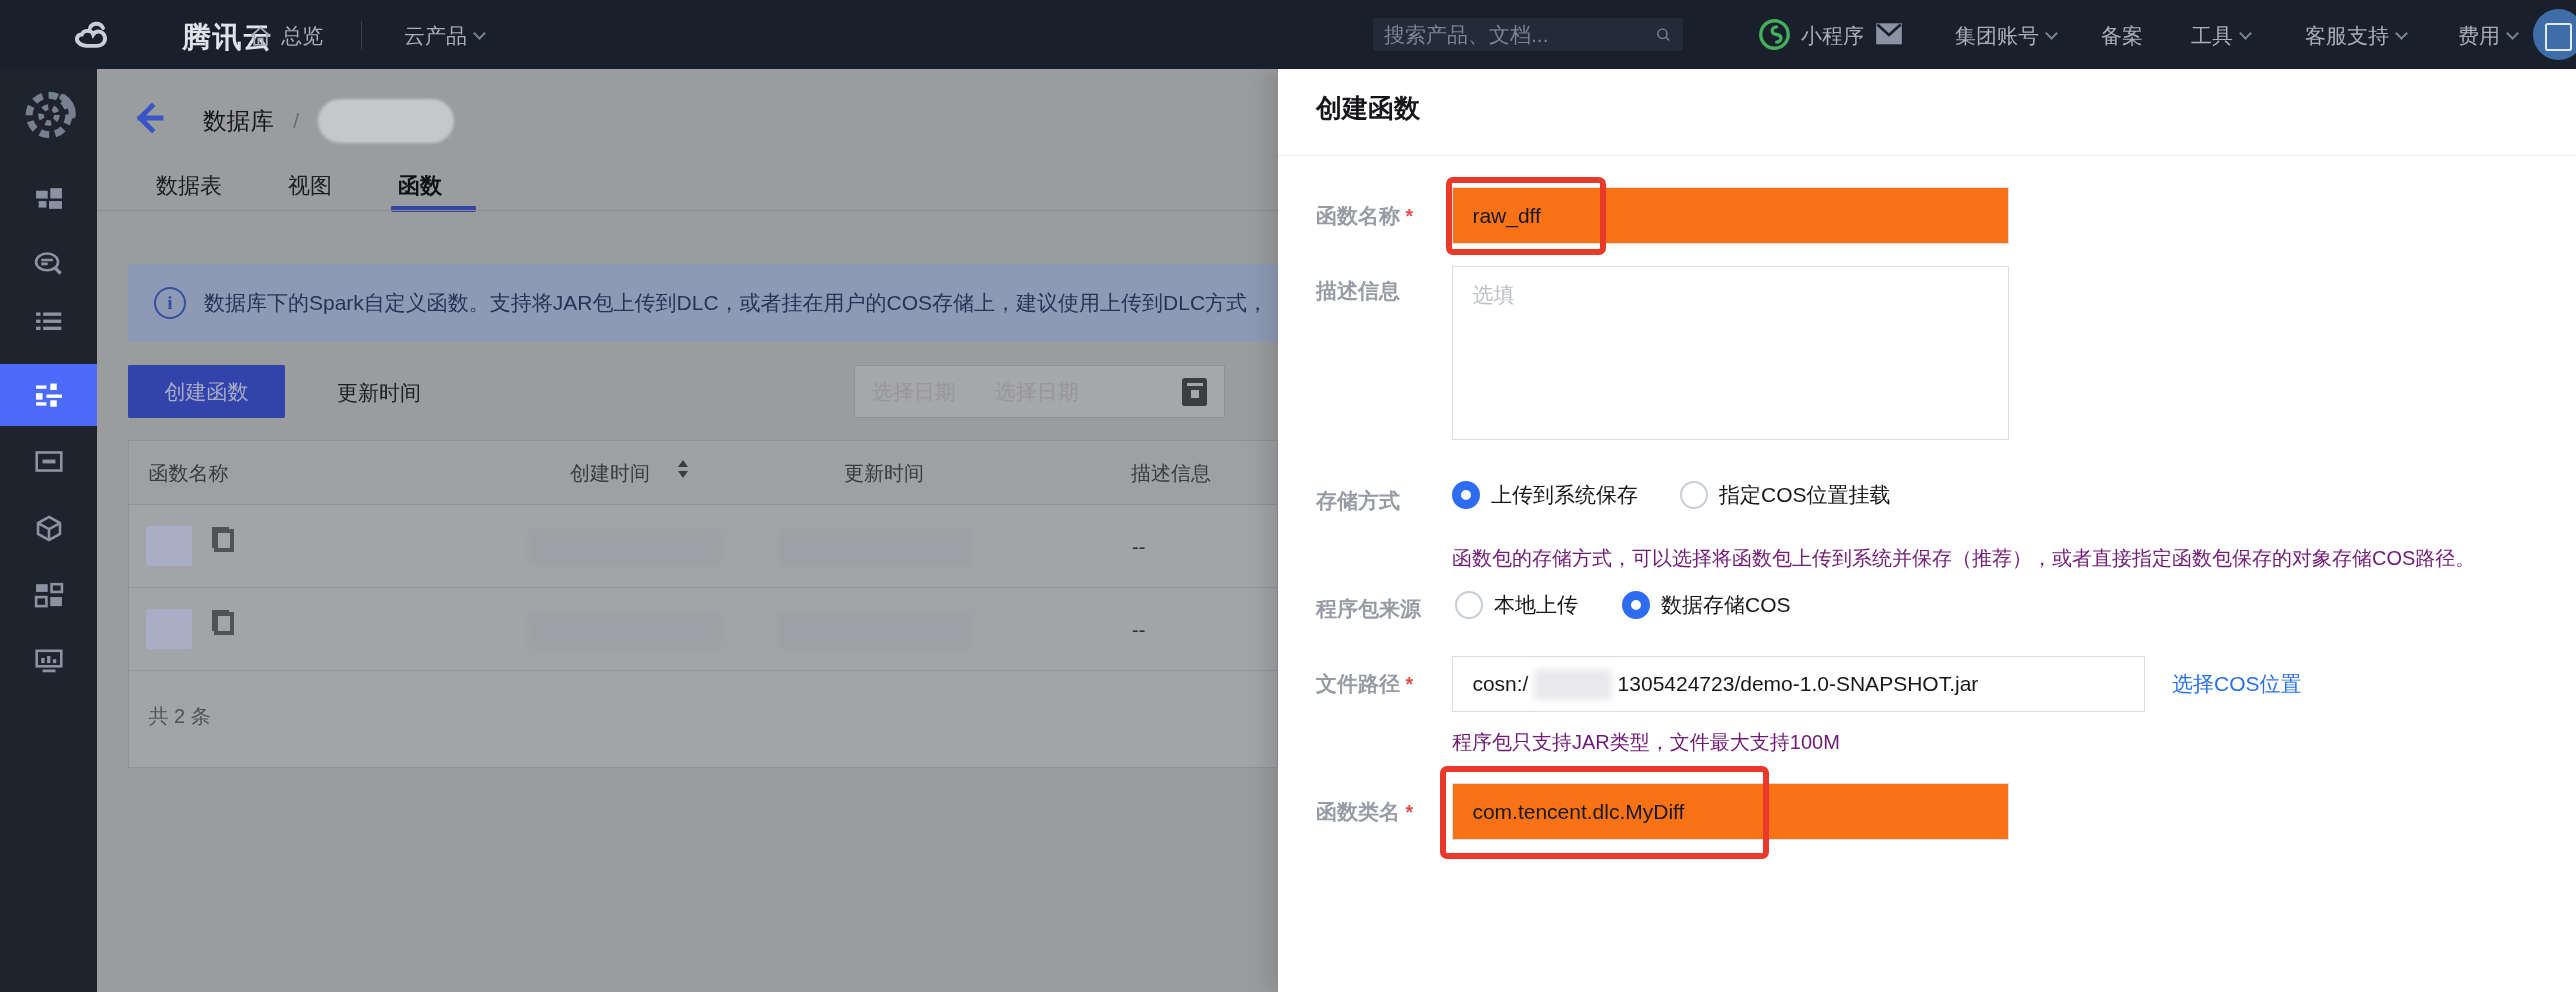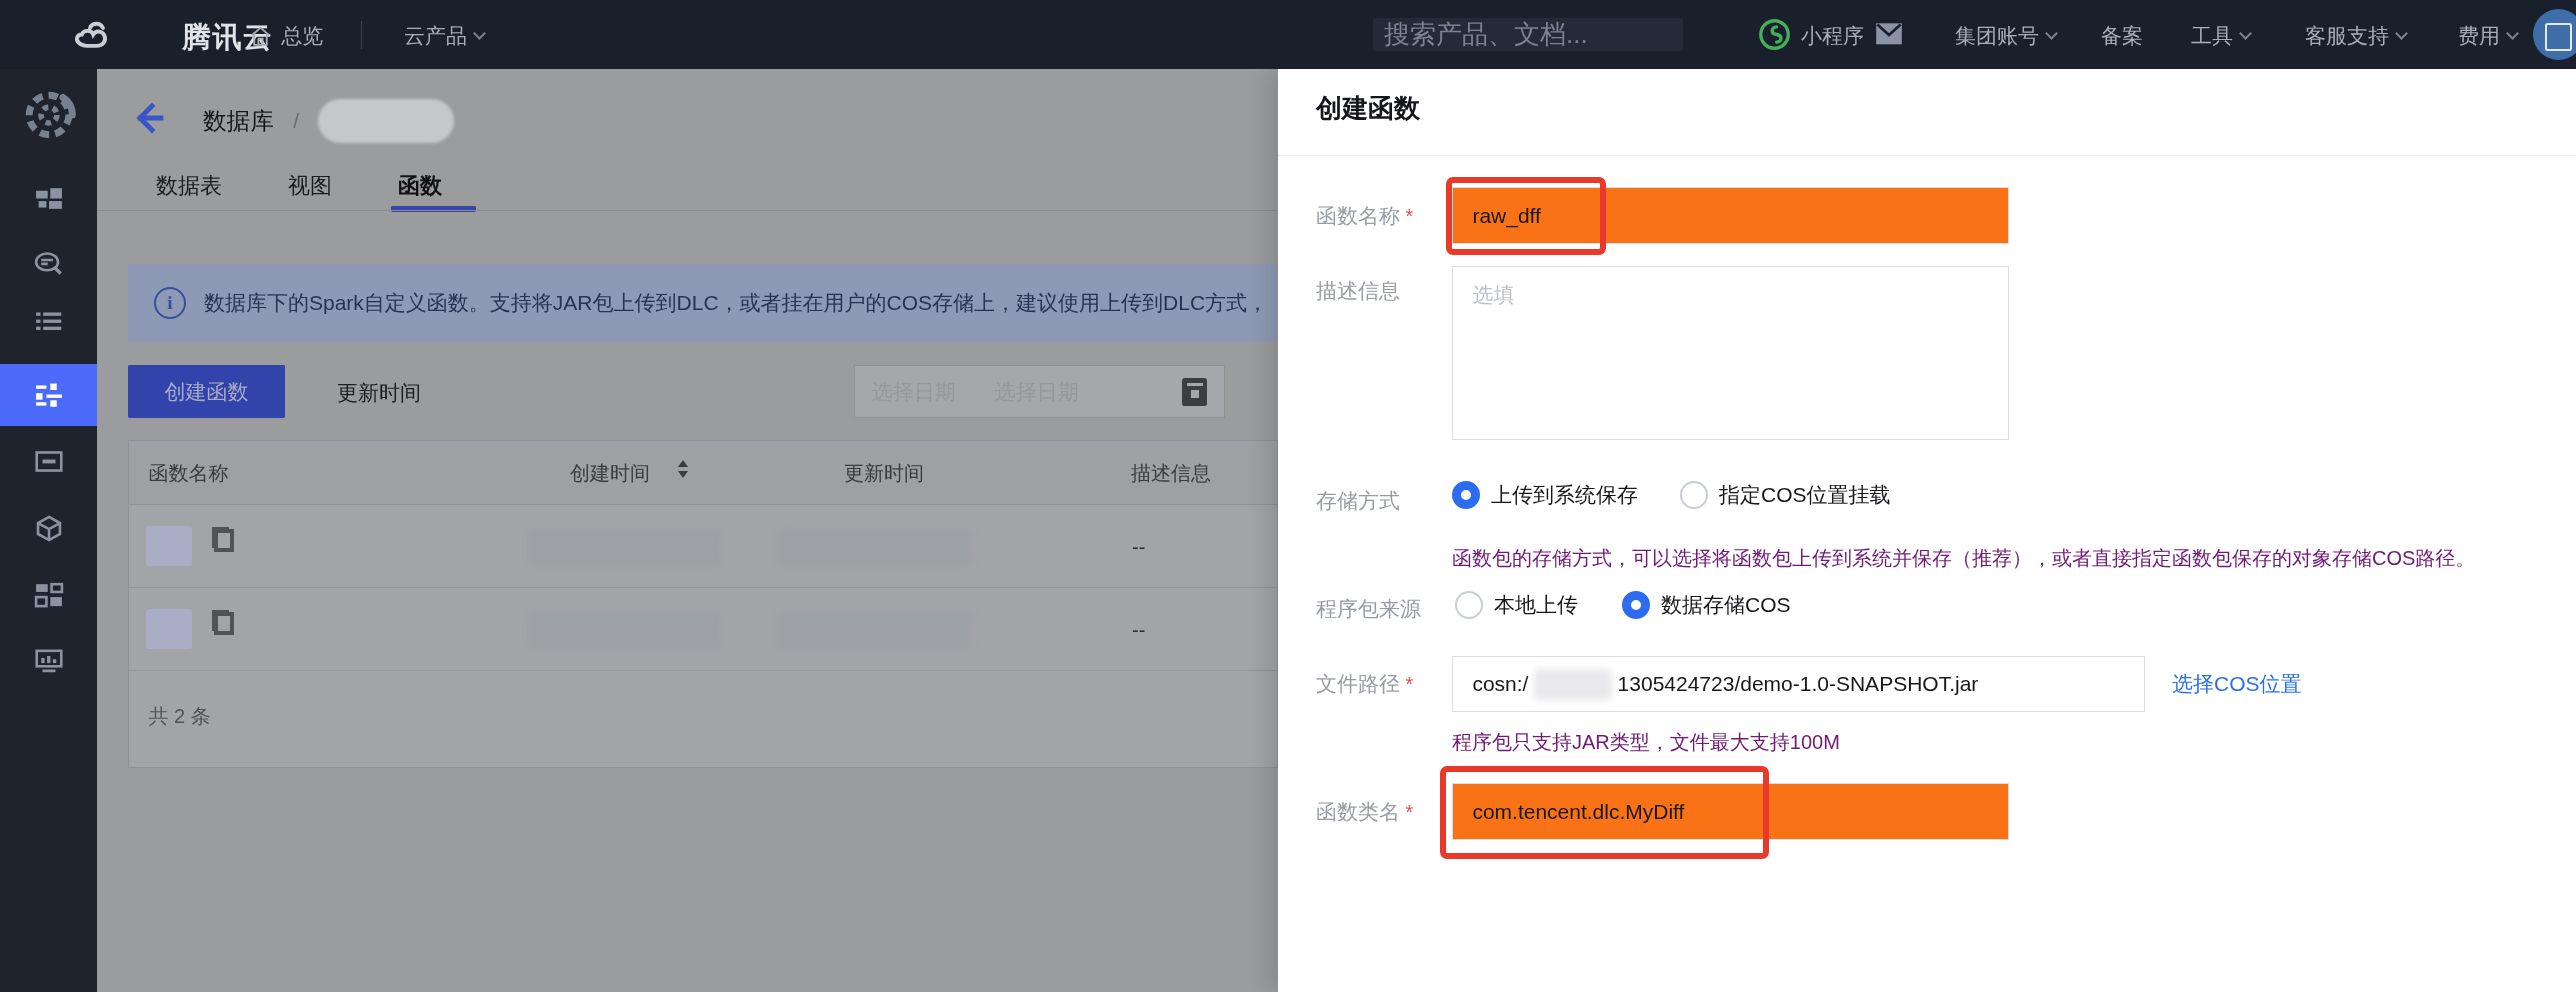--- a/index.html
+++ b/index.html
@@ -14,21 +14,21 @@
   .brand-name { left:182px; top:18px; font-size:29px; font-weight:bold; color:#dfe2e7; letter-spacing:1.4px; }
   .nav-item { color:#a8aeb9; font-size:21px; cursor:pointer; display:flex; align-items:center; gap:8.3px; }
   .nav-overview { left:248px; top:22px;text-align:right; }
   .nav-divider { left:361px; top:21px; width:1.4px; height:28px; background:#3a414e; }
   .nav-products { left:404px; top:22px; }
   .caret { width:9px; height:9px; border-right:2.1px solid #7c8494; border-bottom:2.1px solid #7c8494;
            transform:rotate(45deg); display:inline-block; margin-top:-4.2px; }
   .search-box { left:1373px; top:18px; width:310px; height:33px; background:#232b39; border-radius:2.1px;
                 display:flex; align-items:center; padding:0 11px; }
   .search-box input { flex:1; background:transparent; border:none; outline:none; color:#22c55e;
-                      font-size:26px; font-family:inherit; }
+                      font-size:21px; font-family:inherit; }
   .search-box input::placeholder { color:#7c8494; }
   .mp-icon { left:1758px; top:18px; }
   .nav-mp { left:1801px; top:22px; }
   .mail-icon { left:1875px; top:22px; }
   .nav-group { left:1955px; top:22px; }
   .nav-icp { left:2101px; top:22px; }
   .nav-tools { left:2191px; top:22px; }
   .nav-support { left:2305px; top:22px; }
   .nav-billing { left:2458px; top:22px; }
   .avatar { left:2533px; top:9px; width:51px; height:51px; border-radius:50%; background:#3f6da8;
@@ -94,21 +94,21 @@
   .ts-1 { left:399px; } .ts-2 { left:649px; }
   .t-desc { position:absolute; left:1003px; top:31px; font-size:20px; color:#2f2f31; }
   .t-footer { position:absolute; left:19.4px; top:262px; font-size:20px; color:#515255; }
 
   
   .panel { position:absolute; left:1278px; top:69px; width:1298px; height:923px; background:#ffffff;
            box-shadow:-11px 0 21px rgba(0,0,0,0.12); z-index:10; }
   .p-abs { position:absolute; }
   .p-title { left:38px; top:22px; font-size:26px; font-weight:bold; color:#15161a; }
   .p-divider { left:0; top:86px; width:1298px; height:1.4px; background:#eceef2; }
-  .f-label { font-size:21px; color:#979ba3; }
+  .f-label { font-size:21px; color:#979ba3;font-weight:bold; }
   .req { color:#e54b4b; margin-left:5.6px; font-size:19.4px; }
   .f-input { position:absolute; border:1.4px solid #d9dde4; background:#f97316; font-size:21px; color:#17181c;
              font-family:inherit; padding:0 19.4px; outline:none; }
   .f-textarea { position:absolute; border:1.4px solid #d9dde4; background:#fff; font-size:21px; color:#17181c;
                 font-family:inherit; padding:14px 19.4px; outline:none; resize:none; }
   .f-textarea::placeholder, .f-input::placeholder { color:#bcbfc6; }
   .lbl-1 { left:38px; top:133px; } .in-1 { left:174px; top:118px; width:557px; height:57px; }
   .lbl-2 { left:38px; top:208px; } .ta-2 { left:174px; top:197px; width:557px; height:174px; }
   .lbl-3 { left:38px; top:418px; }
   .radio-row { position:absolute; display:flex; align-items:center; }

